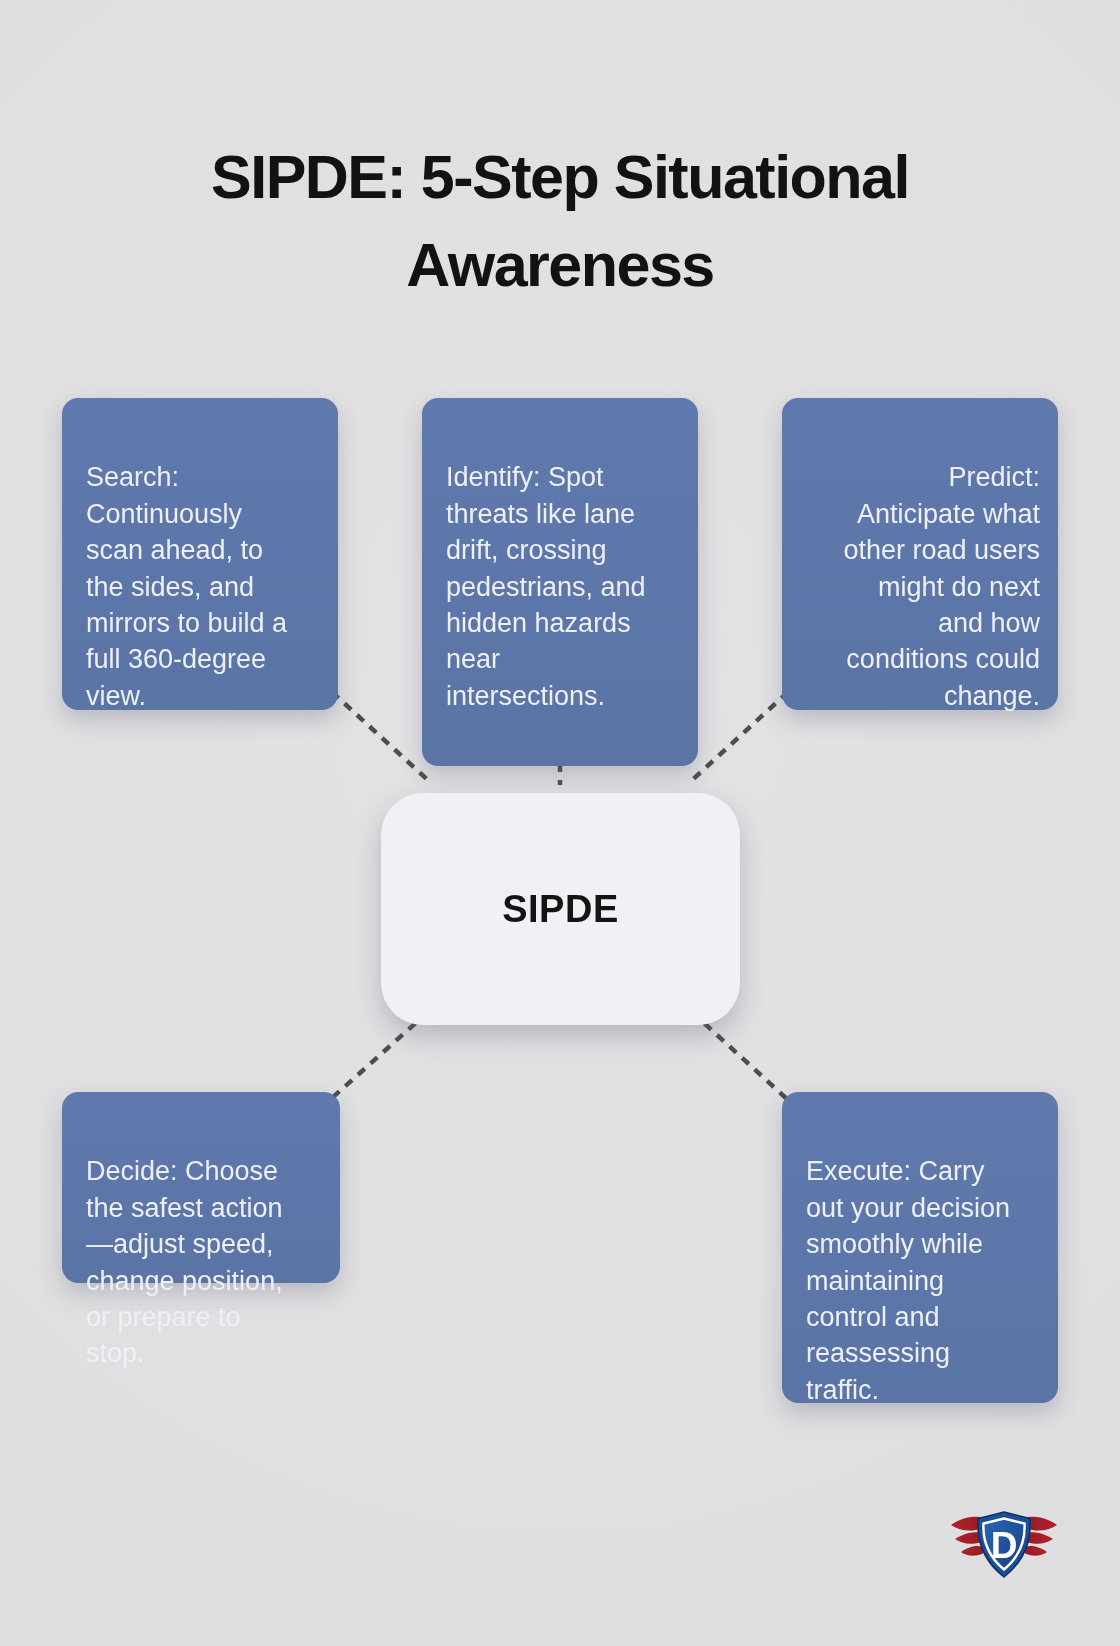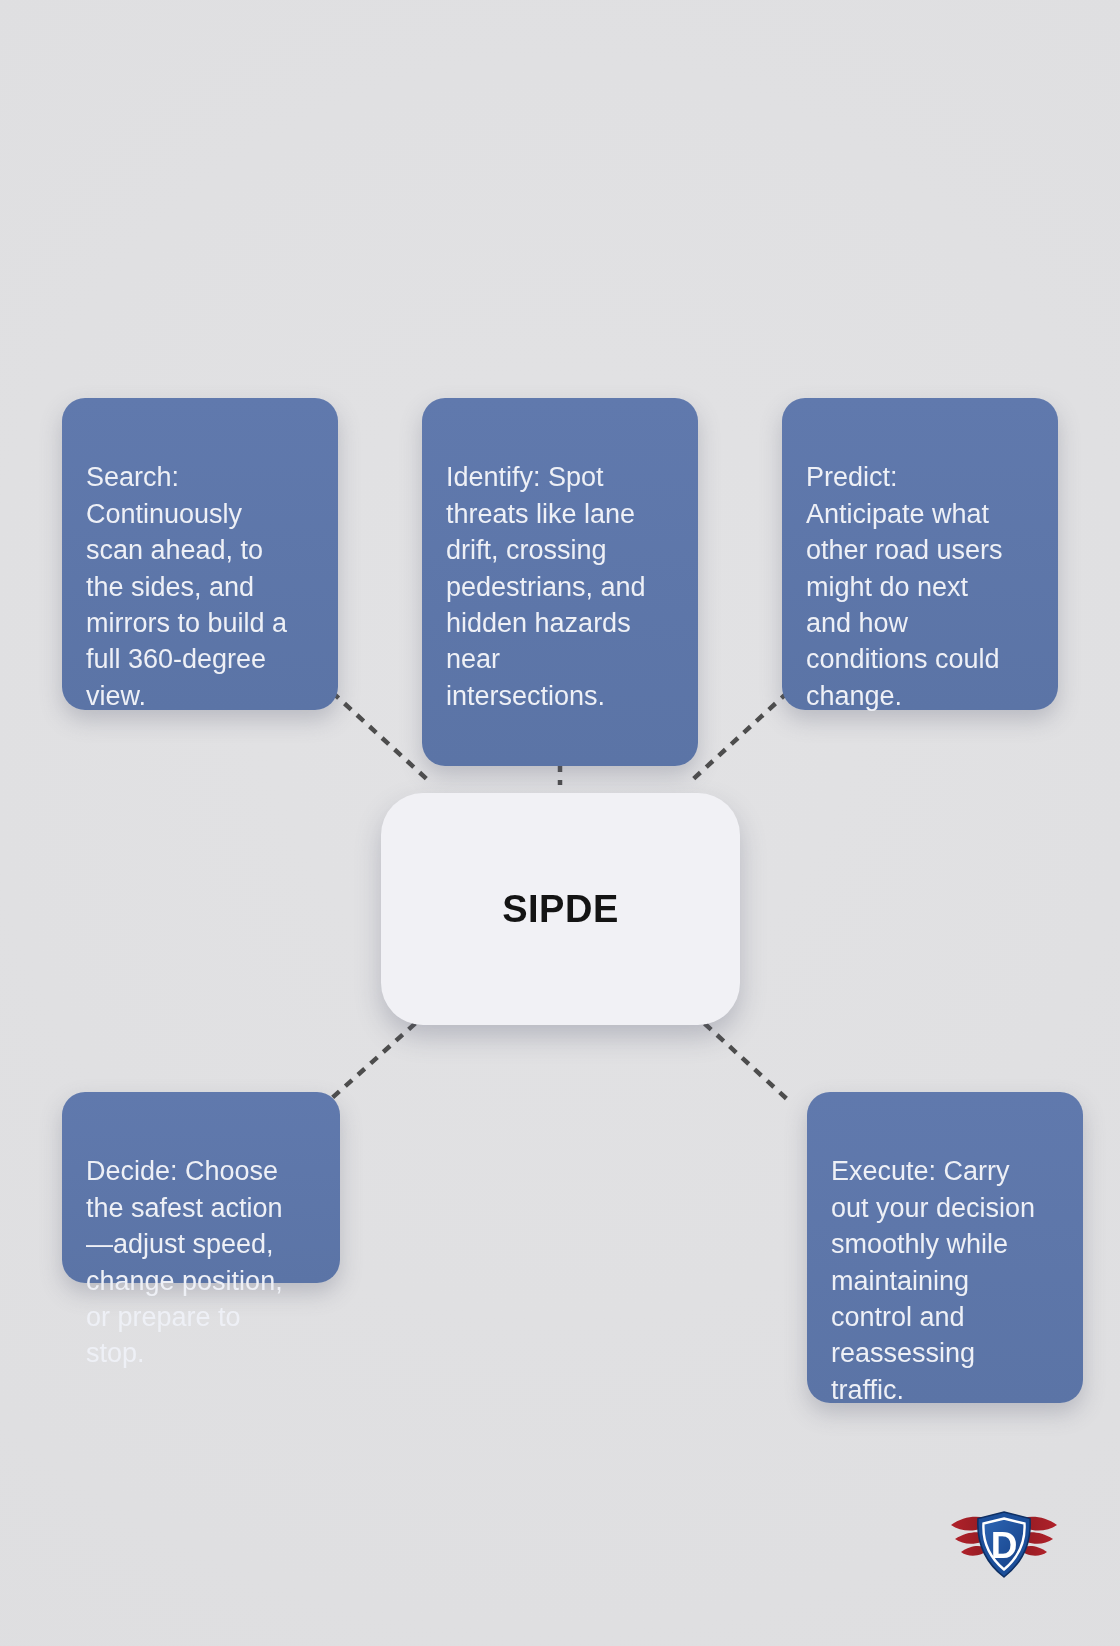--- a/index.html
+++ b/index.html
@@ -26,34 +26,34 @@
     color: #121212;
     white-space: pre-line;
   }
   .connectors {
     position: absolute; left: 0; top: 0;
   }
   .step {
     position: absolute;
     width: 276px;
     background: linear-gradient(180deg, #6079ad 0%, #5b74a6 100%);
-    border-radius: 23px;
+    border-radius: 16px;
     box-sizing: border-box;
     padding: 25px 18px 20px 24px;
     color: #eef0f6;
     font-size: 27px;
     line-height: 36.4px;
     white-space: pre-line;
     box-shadow: 0 10px 22px rgba(96,100,120,0.30);
   }
   .step-search   { left: 62px;  top: 398px; height: 312px; }
   .step-identify { left: 422px; top: 398px; height: 368px; }
-  .step-predict  { left: 782px; top: 398px; height: 312px; }
+  .step-predict  { left: 782px; top: 398px; height: 312px; text-align: right; }
   .step-decide   { left: 62px;  top: 1092px; height: 191px; width: 278px; }
-  .step-execute  { left: 782px; top: 1092px; height: 311px; margin-left: 25px; }
+  .step-execute  { left: 782px; top: 1092px; height: 311px; }
   .center-node {
     position: absolute;
     left: 381px; top: 783px;
     width: 359px; height: 232px;
     background: #f1f1f5;
     border-radius: 42px;
     box-shadow: 0 12px 26px rgba(96,100,120,0.32);
     display: flex;
     align-items: center;
     justify-content: center;
@@ -77,20 +77,22 @@
   <svg class="connectors" width="1120" height="1646" viewBox="0 0 1120 1646">
     <g stroke="#4d4d4d" stroke-width="4.5" stroke-dasharray="9 8" fill="none">
       <line x1="332" y1="692" x2="430" y2="782"></line>
       <line x1="560" y1="712" x2="560" y2="785"></line>
       <line x1="788" y1="692" x2="690" y2="782"></line>
       <line x1="428" y1="1012" x2="332" y2="1098"></line>
       <line x1="692" y1="1012" x2="788" y2="1100"></line>
     </g>
   </svg>
 
+  <h1 class="title">SIPDE: 5-Step Situational
+Awareness</h1>
 
   <div class="step step-search">
     <span>Search:
 Continuously
 scan ahead, to
 the sides, and
 mirrors to build a
 full 360-degree
 view.</span>
   </div>

